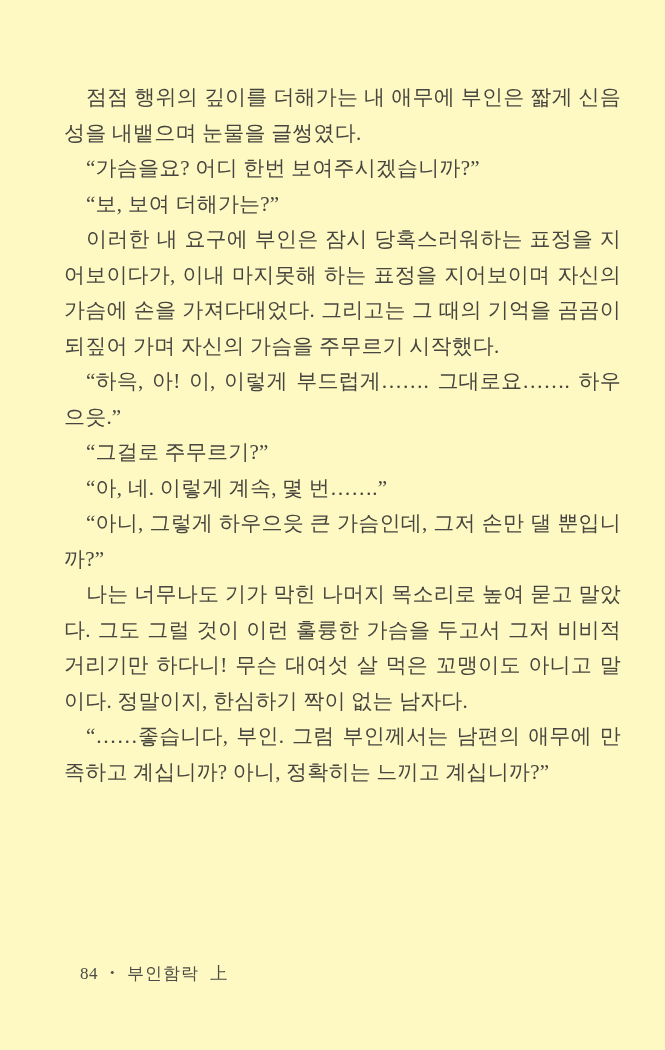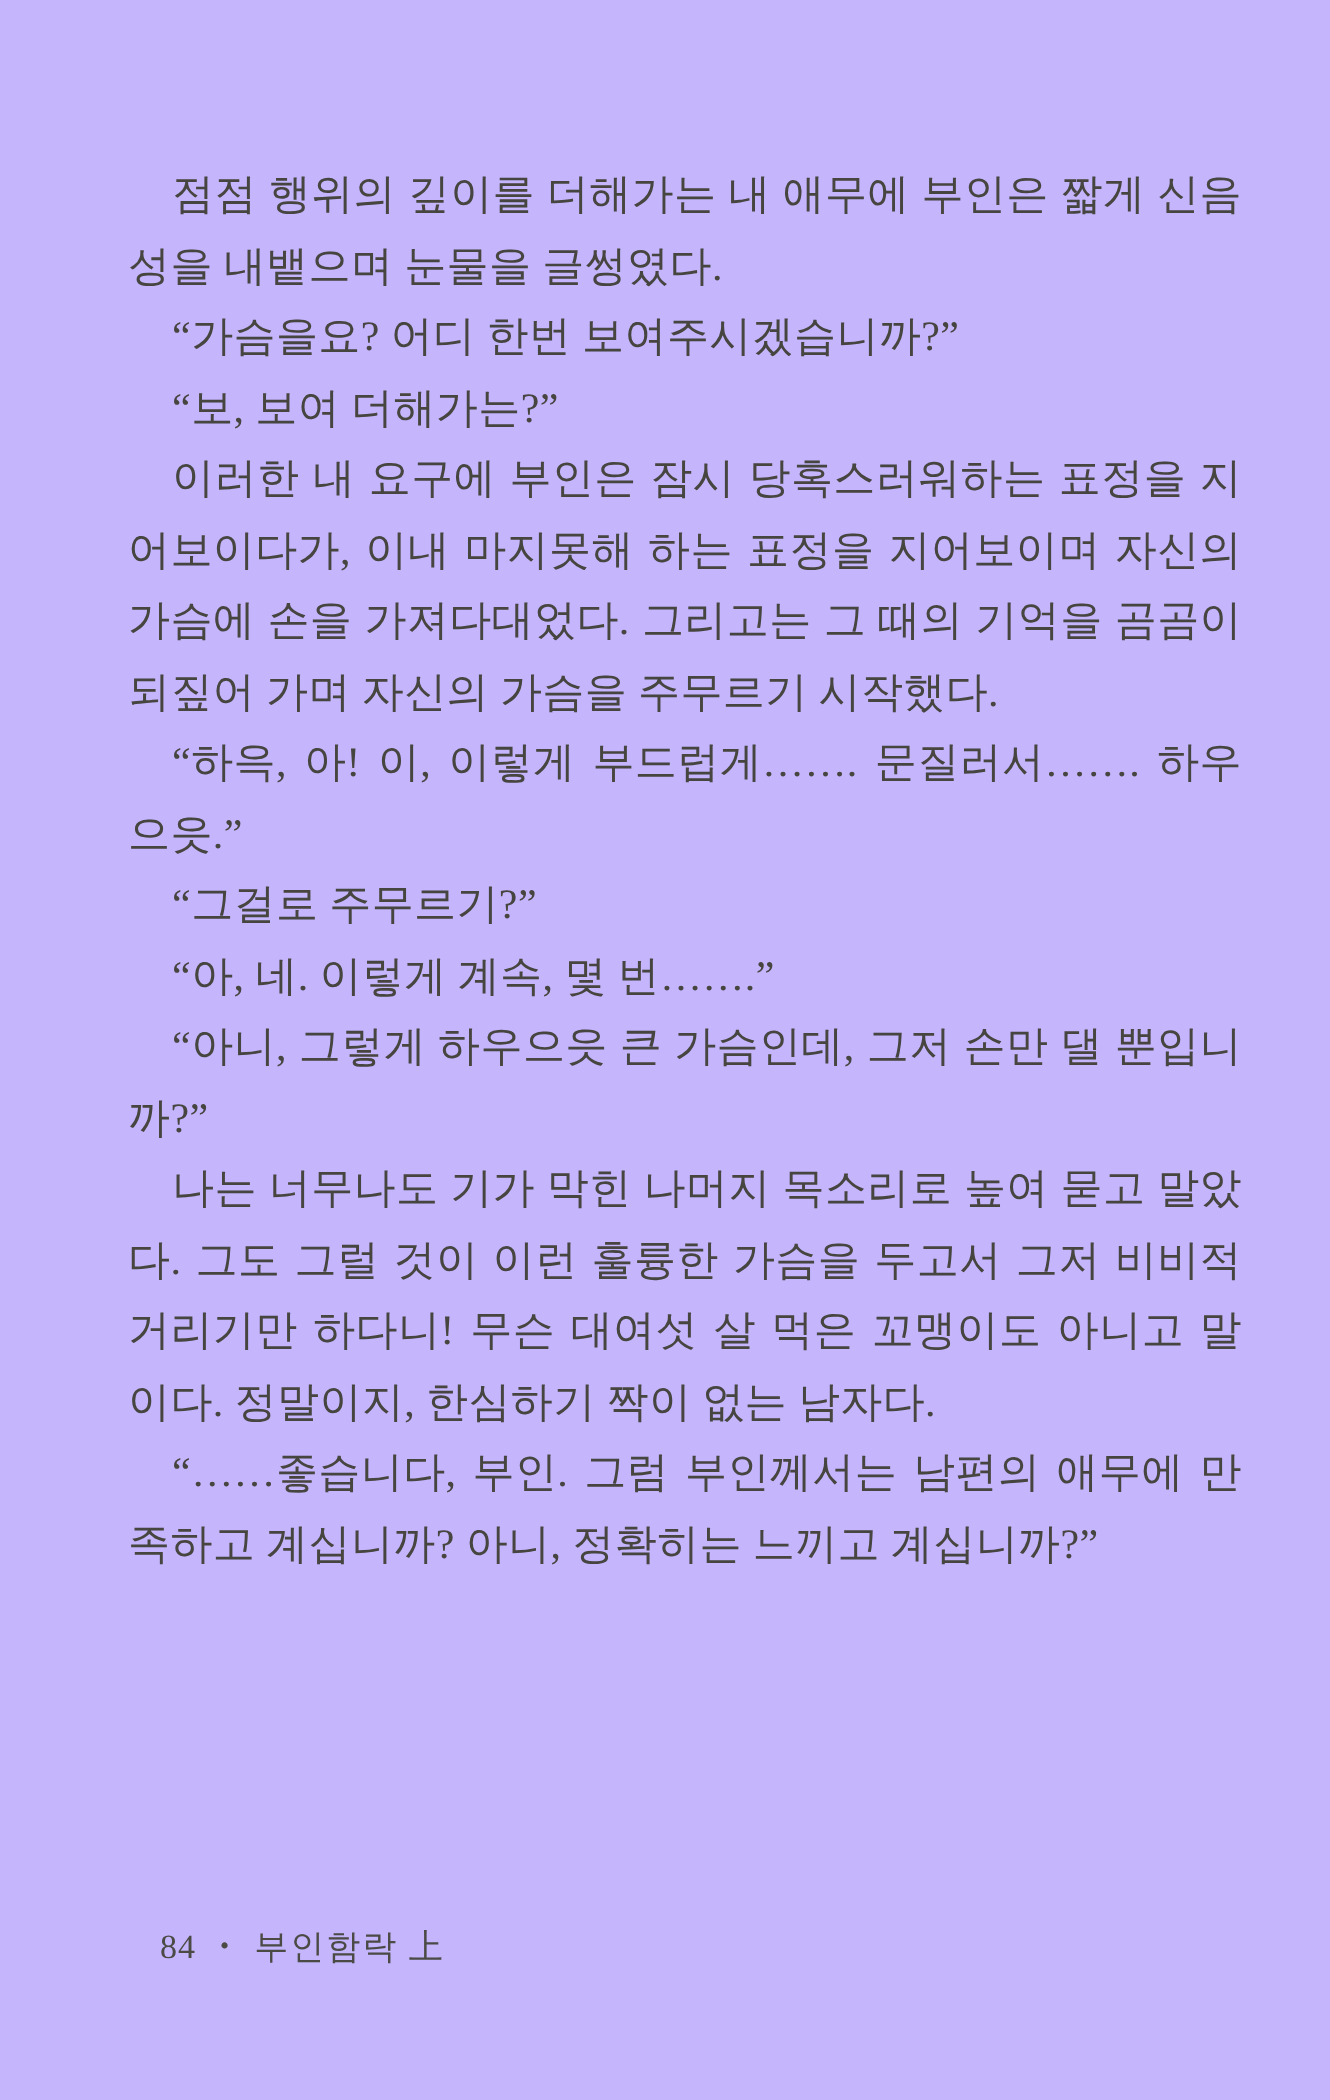--- a/index.html
+++ b/index.html
@@ -9,21 +9,21 @@
   body {
     width: 665px;
     height: 1050px;
     background: #fcfcfa;
     overflow: hidden;
   }
   .page {
     position: relative;
     width: 665px;
     height: 1050px;
-    background: #c4b5fd;
+    background: #fef9c3;
     font-family: "Liberation Serif", "DejaVu Serif", serif;
     color: #47453f;
   }
   .text-block {
     position: absolute;
     left: 64px;
     top: 80px;
     width: 557px;
     font-size: 21px;
     line-height: 35.5px;
@@ -44,32 +44,33 @@
     letter-spacing: 0.5px;
   }
   .footer .sep {
     display: inline-block;
     margin: 0 12px;
     font-size: 13px;
     vertical-align: 2px;
   }
   .footer .title {
     letter-spacing: 1px;
+    font-family: Liberation Mono, monospace;
   }
 </style>
 </head>
 <body>
 
 <div class="page">
   <div class="text-block">
       <p>점점 행위의 깊이를 더해가는 내 애무에 부인은 짧게 신음성을 내뱉으며 눈물을 글썽였다.</p>
       <p>“가슴을요? 어디 한번 보여주시겠습니까?”</p>
       <p>“보, 보여 더해가는?”</p>
       <p>이러한 내 요구에 부인은 잠시 당혹스러워하는 표정을 지어보이다가, 이내 마지못해 하는 표정을 지어보이며 자신의 가슴에 손을 가져다대었다. 그리고는 그 때의 기억을 곰곰이 되짚어 가며 자신의 가슴을 주무르기 시작했다.</p>
-      <p>“하윽, 아! 이, 이렇게 부드럽게……. 문질러서……. 하우으읏.”</p>
+      <p>“하윽, 아! 이, 이렇게 부드럽게……. 그대로요……. 하우으읏.”</p>
       <p>“그걸로 주무르기?”</p>
       <p>“아, 네. 이렇게 계속, 몇 번…….”</p>
       <p>“아니, 그렇게 하우으읏 큰 가슴인데, 그저 손만 댈 뿐입니까?”</p>
       <p>나는 너무나도 기가 막힌 나머지 목소리로 높여 묻고 말았다. 그도 그럴 것이 이런 훌륭한 가슴을 두고서 그저 비비적거리기만 하다니! 무슨 대여섯 살 먹은 꼬맹이도 아니고 말이다. 정말이지, 한심하기 짝이 없는 남자다.</p>
       <p>“……좋습니다, 부인. 그럼 부인께서는 남편의 애무에 만족하고 계십니까? 아니, 정확히는 느끼고 계십니까?”</p>
     </div>
   <div class="footer">
     <span class="num">84</span><span class="sep">•</span><span class="title">부인함락 上</span>
   </div>
 </div>

